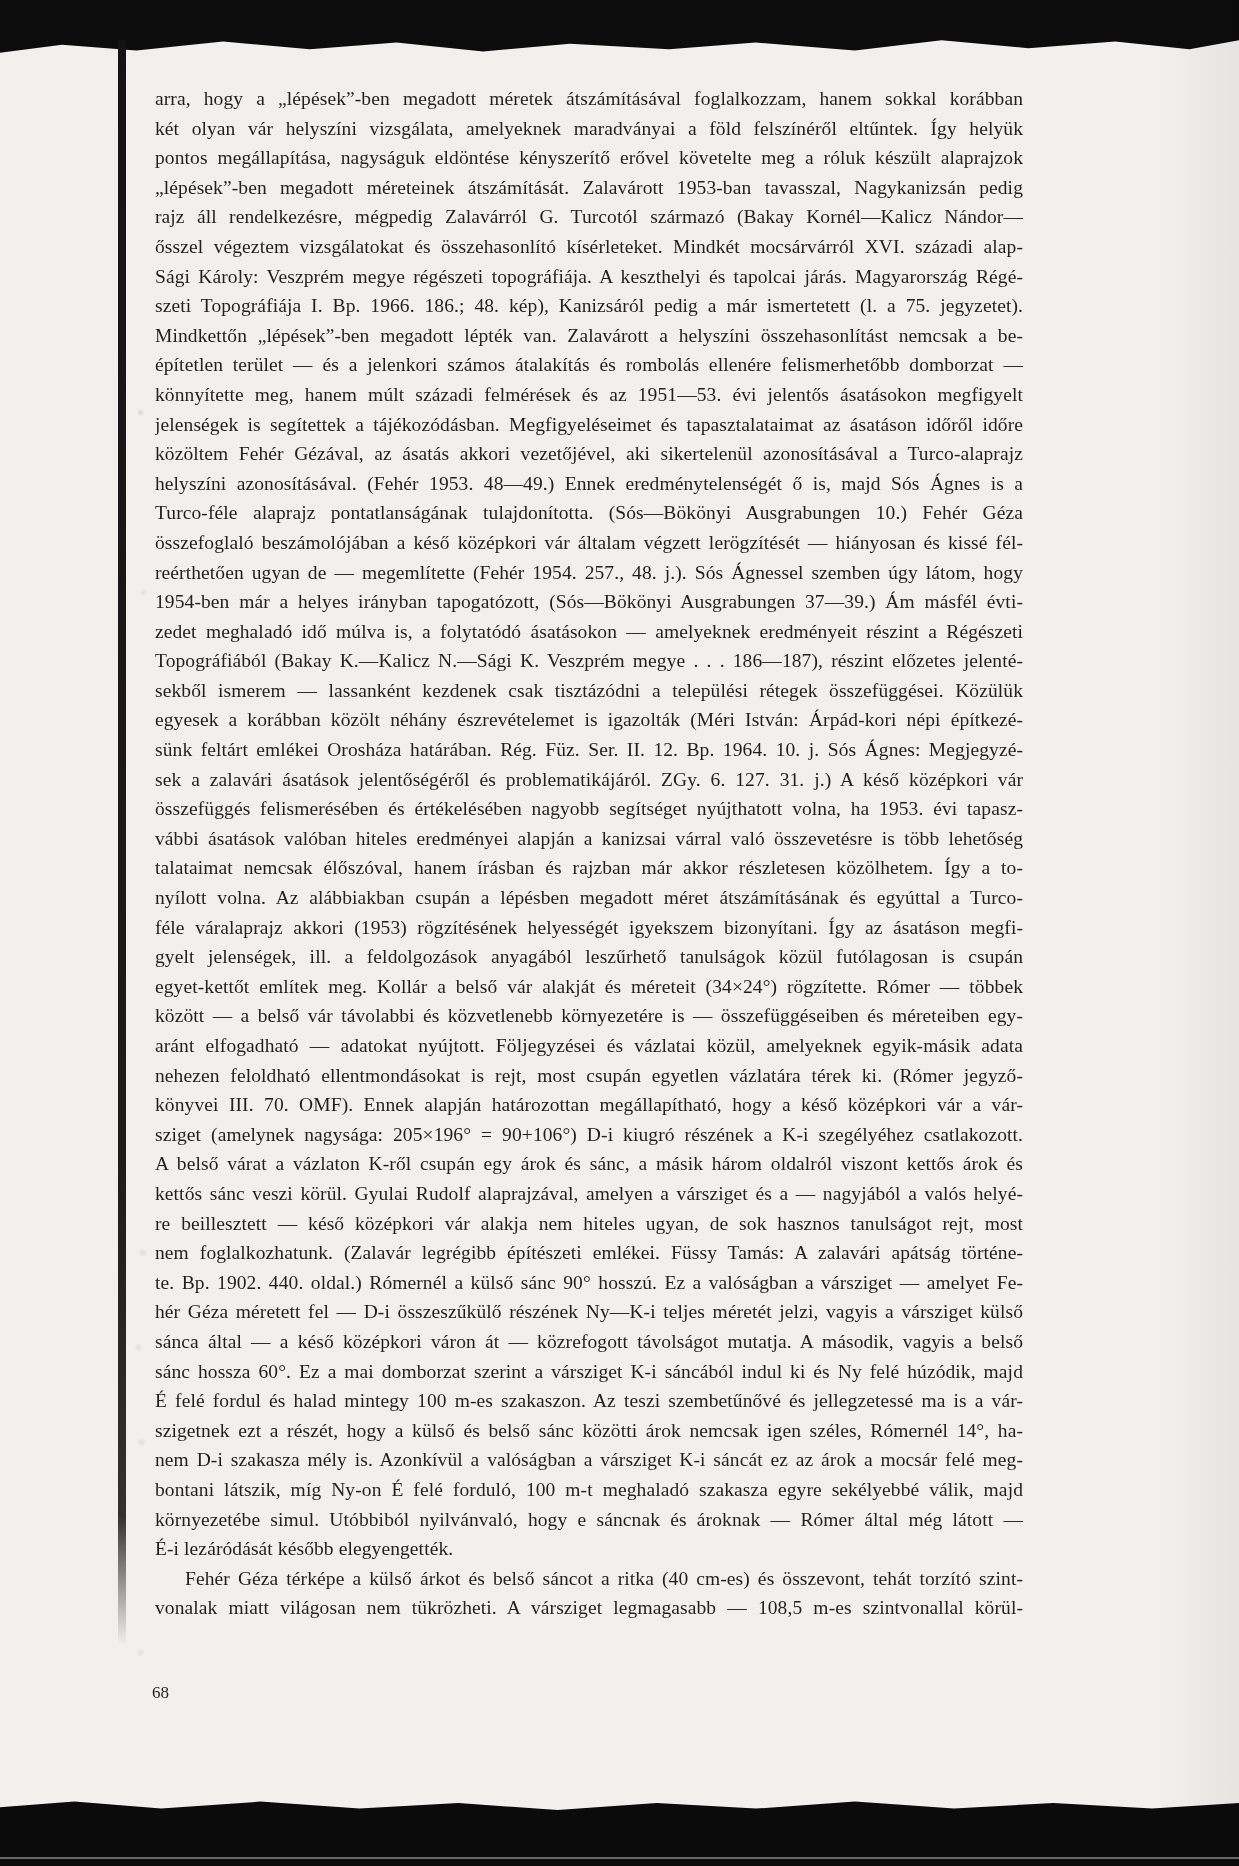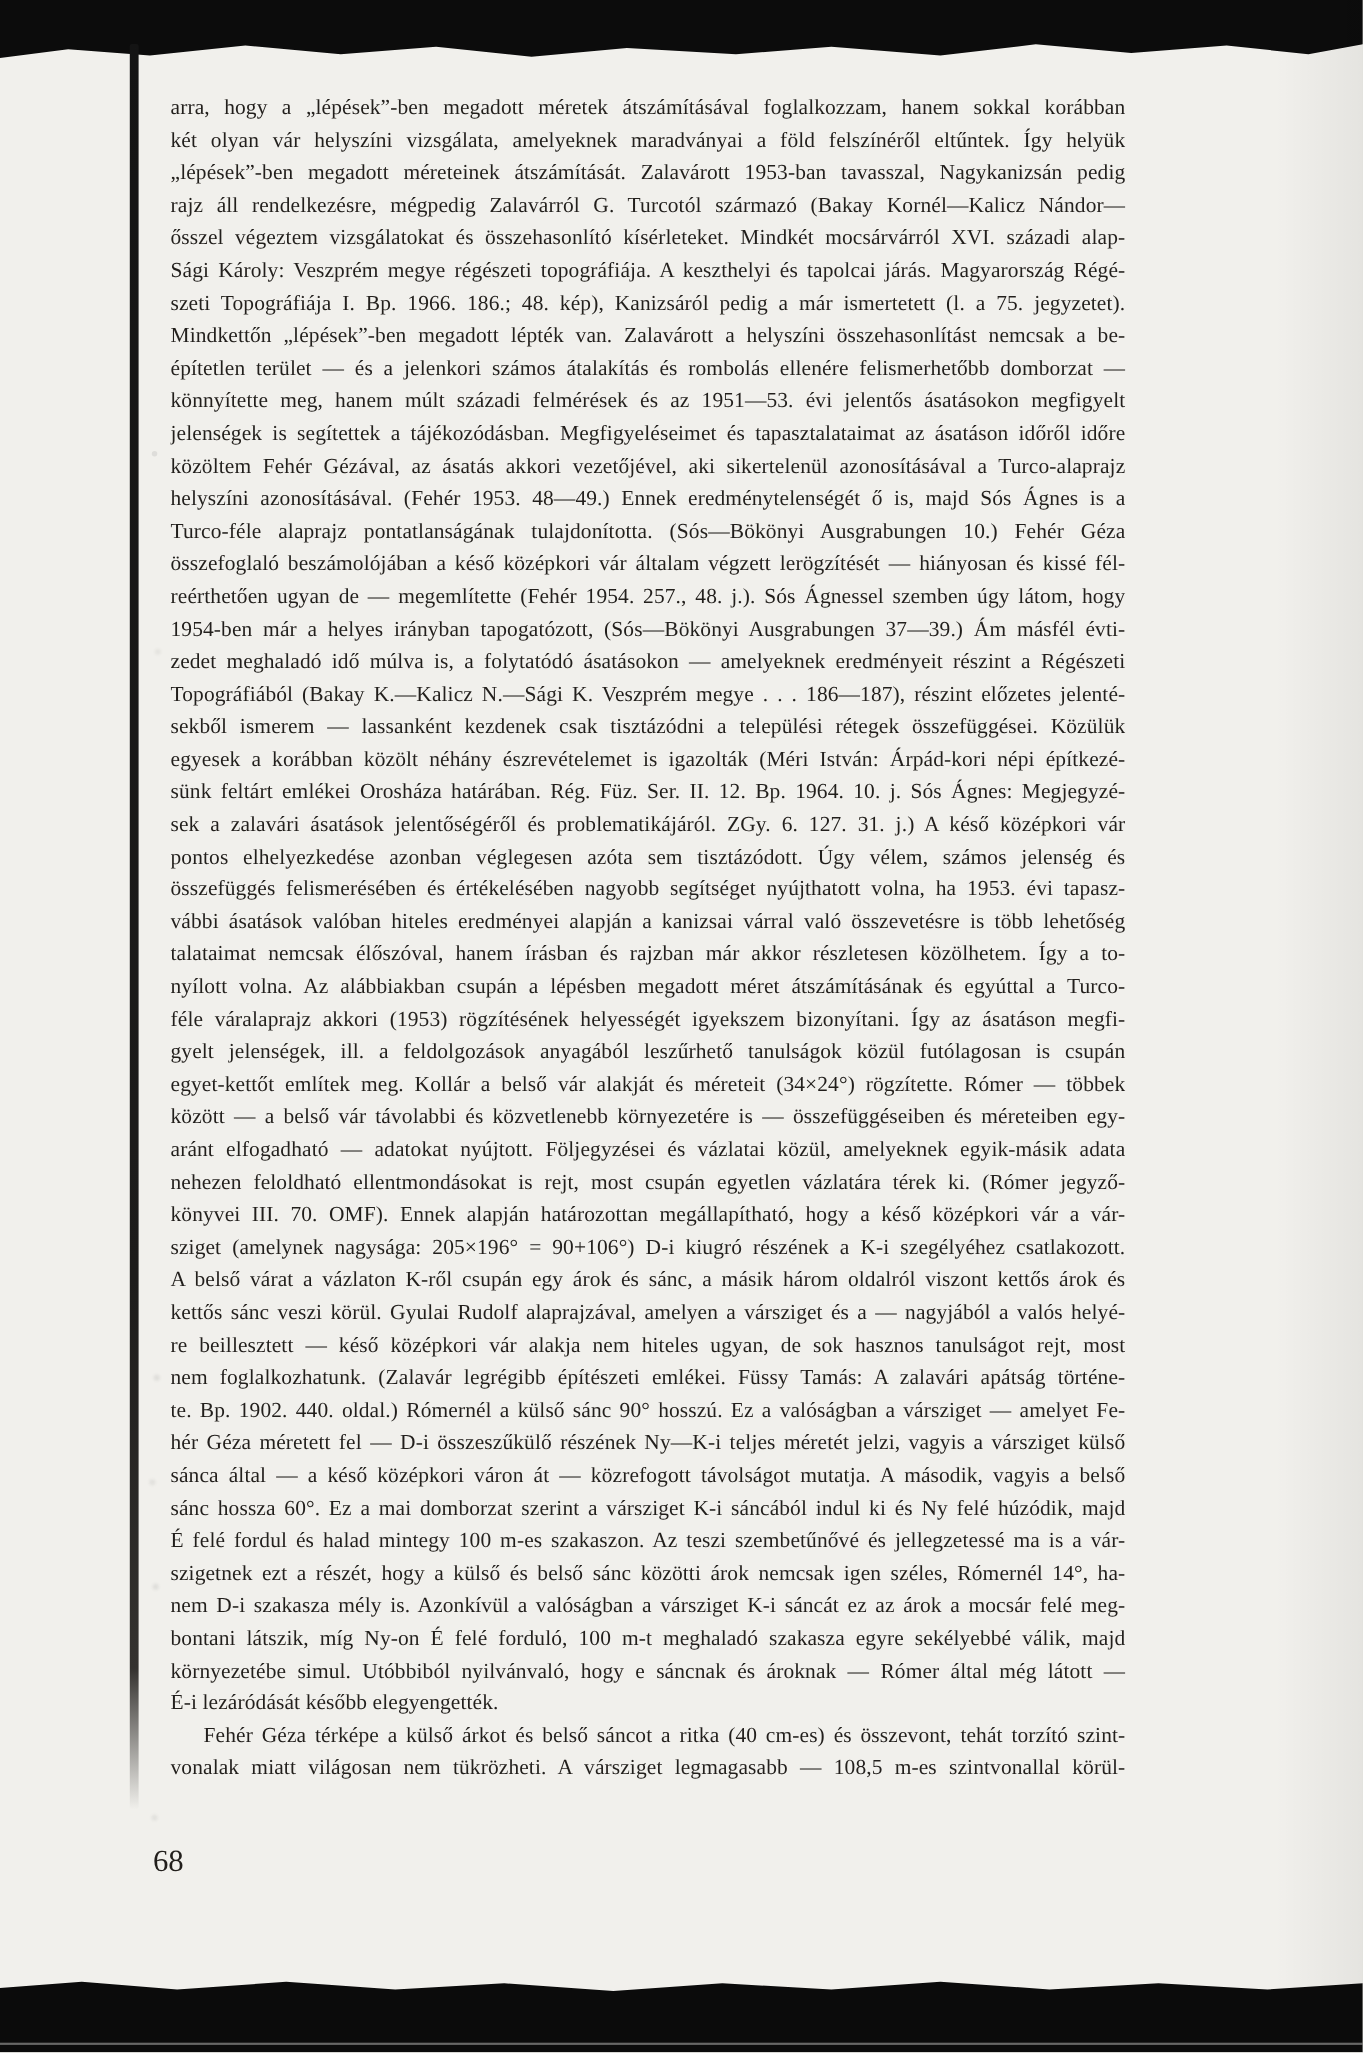--- a/index.html
+++ b/index.html
@@ -62,35 +62,36 @@
   .line {
     height: 29.6px; line-height: 29.6px;
     font-size: 19.5px;
     text-align: justify; text-align-last: justify; text-justify: inter-word;
     white-space: normal; overflow: hidden;
     letter-spacing: 0.1px;
   }
   .line.end { text-align-last: left; }
   .line.indent { text-indent: 30px; }
   .page-number {
-    position: absolute; left: 139px; top: 1680px;
-    font-size: 28px; line-height: 26px;
+    position: absolute; left: 152px; top: 1680px;
+    font-size: 17px; line-height: 26px;
   }
 </style>
 </head>
 <body>
 
 <div class="page" style="--paper: #f1f0ec; --ink: #221f1c;">
   <div class="bar-top"></div>
   <div class="gutter"></div>
   <div class="edge-right"></div>
   <div class="smudges"></div>
   <main class="text-block">
       <div class="line">arra, hogy a „lépések”-ben megadott méretek átszámításával foglalkozzam, hanem sokkal korábban</div>
       <div class="line">két olyan vár helyszíni vizsgálata, amelyeknek maradványai a föld felszínéről eltűntek. Így helyük</div>
+      <div class="line">pontos megállapítása, nagyságuk eldöntése kényszerítő erővel követelte meg a róluk készült alaprajzok</div>
       <div class="line">„lépések”-ben megadott méreteinek átszámítását. Zalavárott 1953-ban tavasszal, Nagykanizsán pedig</div>
       <div class="line">rajz áll rendelkezésre, mégpedig Zalavárról G. Turcotól származó (Bakay Kornél—Kalicz Nándor—</div>
       <div class="line">ősszel végeztem vizsgálatokat és összehasonlító kísérleteket. Mindkét mocsárvárról XVI. századi alap-</div>
       <div class="line">Sági Károly: Veszprém megye régészeti topográfiája. A keszthelyi és tapolcai járás. Magyarország Régé-</div>
       <div class="line">szeti Topográfiája I. Bp. 1966. 186.; 48. kép), Kanizsáról pedig a már ismertetett (l. a 75. jegyzetet).</div>
       <div class="line">Mindkettőn „lépések”-ben megadott lépték van. Zalavárott a helyszíni összehasonlítást nemcsak a be-</div>
       <div class="line">építetlen terület — és a jelenkori számos átalakítás és rombolás ellenére felismerhetőbb domborzat —</div>
       <div class="line">könnyítette meg, hanem múlt századi felmérések és az 1951—53. évi jelentős ásatásokon megfigyelt</div>
       <div class="line">jelenségek is segítettek a tájékozódásban. Megfigyeléseimet és tapasztalataimat az ásatáson időről időre</div>
       <div class="line">közöltem Fehér Gézával, az ásatás akkori vezetőjével, aki sikertelenül azonosításával a Turco-alaprajz</div>
@@ -98,21 +99,20 @@
       <div class="line">Turco-féle alaprajz pontatlanságának tulajdonította. (Sós—Bökönyi Ausgrabungen 10.) Fehér Géza</div>
       <div class="line">összefoglaló beszámolójában a késő középkori vár általam végzett lerögzítését — hiányosan és kissé fél-</div>
       <div class="line">reérthetően ugyan de — megemlítette (Fehér 1954. 257., 48. j.). Sós Ágnessel szemben úgy látom, hogy</div>
       <div class="line">1954-ben már a helyes irányban tapogatózott, (Sós—Bökönyi Ausgrabungen 37—39.) Ám másfél évti-</div>
       <div class="line">zedet meghaladó idő múlva is, a folytatódó ásatásokon — amelyeknek eredményeit részint a Régészeti</div>
       <div class="line">Topográfiából (Bakay K.—Kalicz N.—Sági K. Veszprém megye . . . 186—187), részint előzetes jelenté-</div>
       <div class="line">sekből ismerem — lassanként kezdenek csak tisztázódni a települési rétegek összefüggései. Közülük</div>
       <div class="line">egyesek a korábban közölt néhány észrevételemet is igazolták (Méri István: Árpád-kori népi építkezé-</div>
       <div class="line">sünk feltárt emlékei Orosháza határában. Rég. Füz. Ser. II. 12. Bp. 1964. 10. j. Sós Ágnes: Megjegyzé-</div>
       <div class="line">sek a zalavári ásatások jelentőségéről és problematikájáról. ZGy. 6. 127. 31. j.) A késő középkori vár</div>
-      <div class="line">pontos elhelyezkedése azonban véglegesen azóta sem tisztázódott. Úgy vélem, számos jelenség és</div>
       <div class="line">összefüggés felismerésében és értékelésében nagyobb segítséget nyújthatott volna, ha 1953. évi tapasz-</div>
       <div class="line">vábbi ásatások valóban hiteles eredményei alapján a kanizsai várral való összevetésre is több lehetőség</div>
       <div class="line">talataimat nemcsak élőszóval, hanem írásban és rajzban már akkor részletesen közölhetem. Így a to-</div>
       <div class="line">nyílott volna. Az alábbiakban csupán a lépésben megadott méret átszámításának és egyúttal a Turco-</div>
       <div class="line">féle váralaprajz akkori (1953) rögzítésének helyességét igyekszem bizonyítani. Így az ásatáson megfi-</div>
       <div class="line">gyelt jelenségek, ill. a feldolgozások anyagából leszűrhető tanulságok közül futólagosan is csupán</div>
       <div class="line">egyet-kettőt említek meg. Kollár a belső vár alakját és méreteit (34×24°) rögzítette. Rómer — többek</div>
       <div class="line">között — a belső vár távolabbi és közvetlenebb környezetére is — összefüggéseiben és méreteiben egy-</div>
       <div class="line">aránt elfogadható — adatokat nyújtott. Följegyzései és vázlatai közül, amelyeknek egyik-másik adata</div>
       <div class="line">nehezen feloldható ellentmondásokat is rejt, most csupán egyetlen vázlatára térek ki. (Rómer jegyző-</div>

